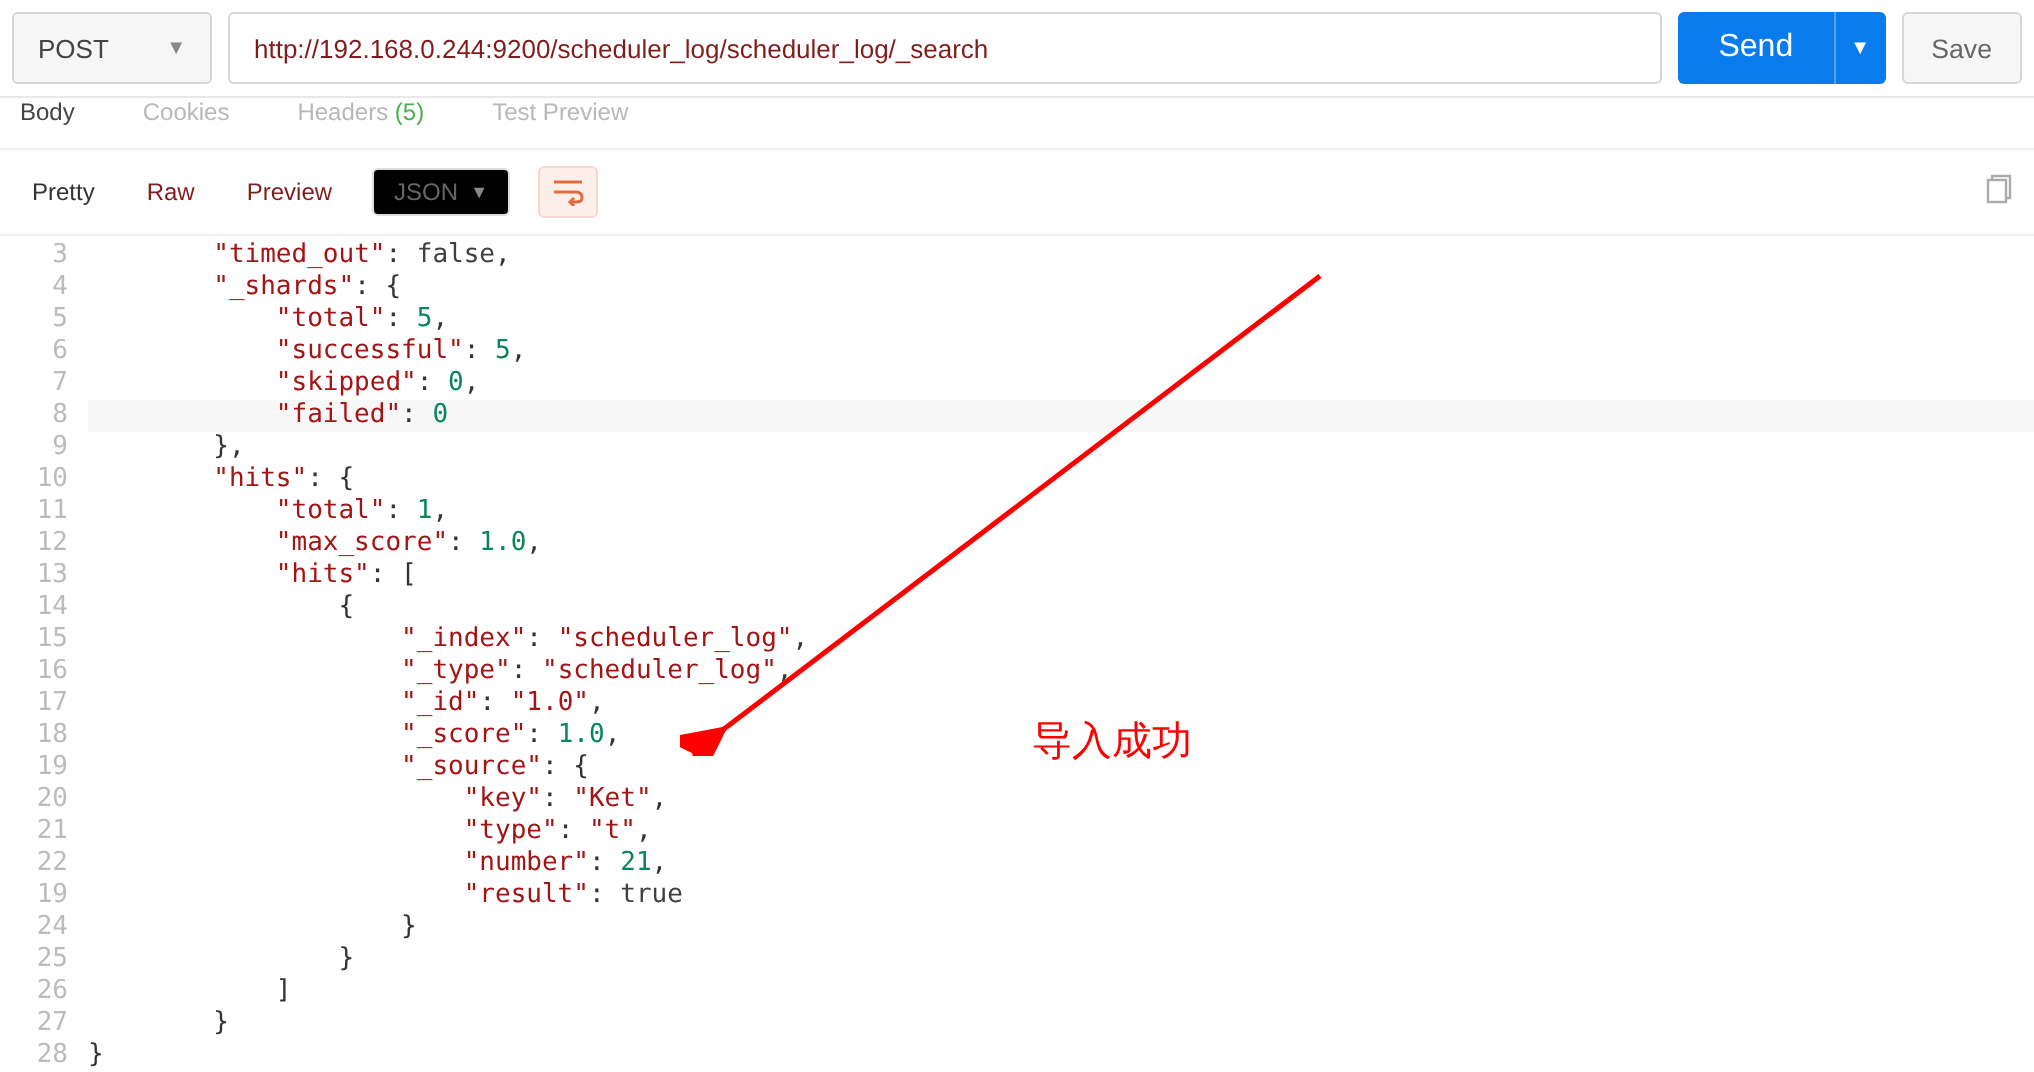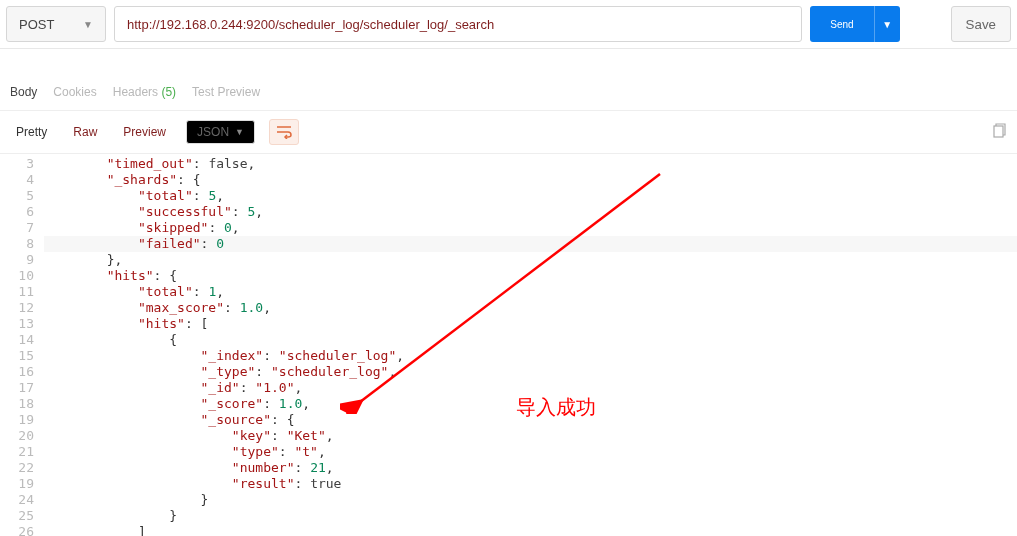--- a/index.html
+++ b/index.html
@@ -2,25 +2,25 @@
 <html><head>
 <meta charset="utf-8">
 <style>
 * { box-sizing: border-box; margin: 0; padding: 0; }
 body { font-family: -apple-system, BlinkMacSystemFont, "Segoe UI", Arial, sans-serif; font-size: 13px; color: #333; background: #fff; width: 1017px; overflow: hidden; }
 
 .topbar { display: flex; padding: 6px 6px; gap: 8px; align-items: center; border-bottom: 1px solid #e8e8e8; background: #fff; }
 .method-select { width: 100px; height: 36px; border: 1px solid #d6d6d6; background: #f6f6f6; display: flex; align-items: center; justify-content: space-between; padding: 0 12px; color: #444; cursor: pointer; border-radius: 3px; }
 .method-select .caret { font-size: 10px; color: #888; }
 .url-input { flex: 1; height: 36px; border: 1px solid #d6d6d6; padding: 0 12px; color: #7f1d1d; font-size: 13px; border-radius: 3px; }
-.send-btn { height: 36px; background: #097bed; color: #fff; border: none; padding: 0 20px; font-size: 10px; font-weight: 500; cursor: pointer; border-radius: 3px 0 0 3px; }
+.send-btn { height: 36px; background: #097bed; color: #fff; border: none; padding: 0 20px; font-size: 16px; font-weight: 500; cursor: pointer; border-radius: 3px 0 0 3px; }
 .send-caret { height: 36px; width: 26px; background: #097bed; border-left: 1px solid rgba(255,255,255,0.3); color: #fff; display: flex; align-items: center; justify-content: center; font-size: 10px; cursor: pointer; border-radius: 0 3px 3px 0; }
-.save-btn { height: 36px; background: #f6f6f6; border: 1px solid #d6d6d6; color: #666; padding: 0 14px; cursor: pointer; border-radius: 3px; margin-left: 43px; }
+.save-btn { height: 36px; background: #f6f6f6; border: 1px solid #d6d6d6; color: #666; padding: 0 14px; cursor: pointer; border-radius: 3px; }
 
-.tabs-row { display: flex; padding: 4px 10px 16px 10px; gap: 16px; align-items: center; border-bottom: 1px solid #eee; color: #b8b8b8; font-size: 12px; height: 26px; position: relative; margin-top: 36px; }
+.tabs-row { display: flex; padding: 4px 10px 16px 10px; gap: 34px; align-items: center; border-bottom: 1px solid #eee; color: #b8b8b8; font-size: 12px; height: 26px; position: relative; }
 .tabs-row .tab { cursor: pointer; }
 .tabs-row .tab.active { color: #444; }
 .tabs-row .tab .count { color: #4caf50; }
 
 .resp-tabs { display: flex; align-items: center; padding: 8px 10px; gap: 14px; border-bottom: 1px solid #eee; }
 .resp-tabs .rtab { color: #7f1d1d; font-size: 12px; cursor: pointer; padding: 4px 6px; }
 .resp-tabs .rtab.active { color: #333; }
 .json-select { background: #000000; border: 1px solid #ddd; padding: 4px 10px; font-size: 12px; color: #666; display: flex; align-items: center; gap: 6px; cursor: pointer; border-radius: 3px; }
 .json-select .caret { font-size: 9px; color: #888; }
 .wrap-btn { width: 30px; height: 26px; background: #fcefe9; border: 1px solid #f5d8cb; display: flex; align-items: center; justify-content: center; cursor: pointer; border-radius: 3px; }

